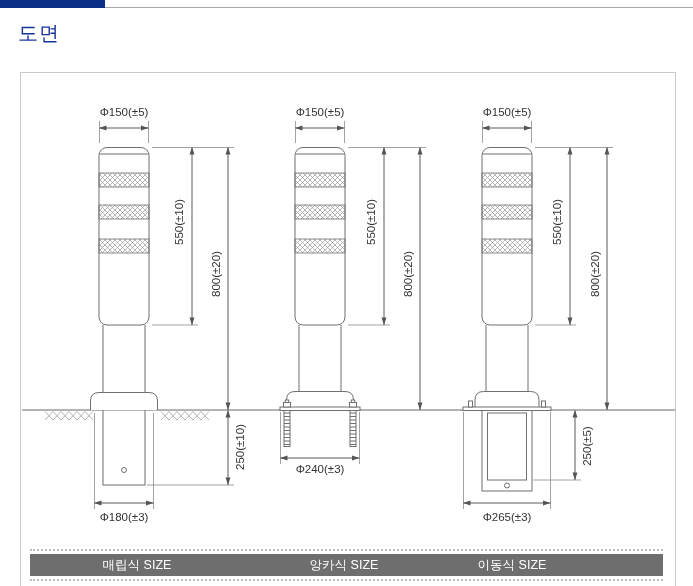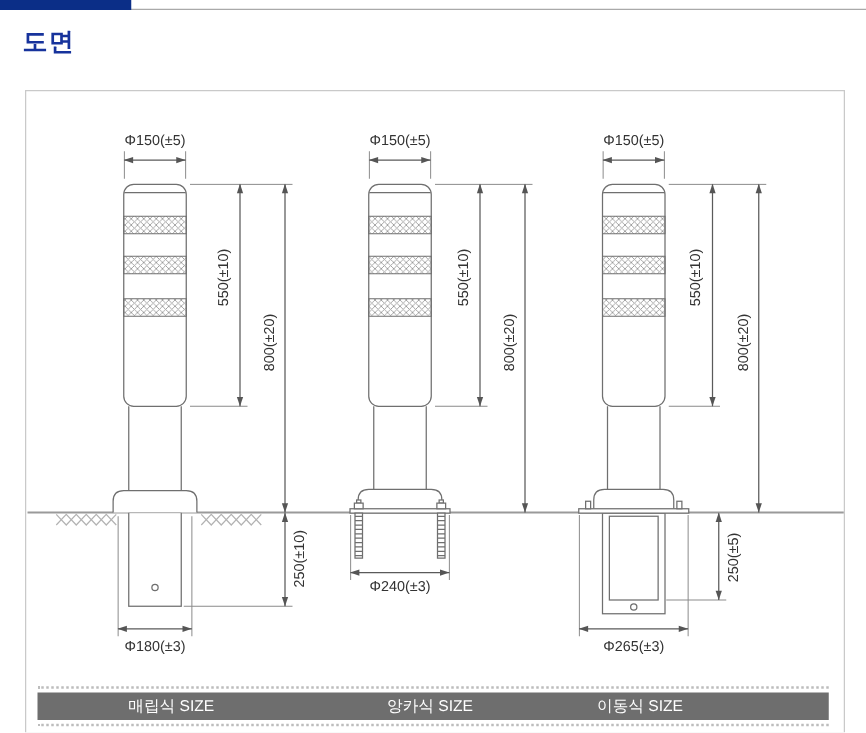--- a/index.html
+++ b/index.html
@@ -1,20 +1,20 @@
 <!DOCTYPE html>
 <html><head>
 <meta charset="utf-8">
 <style>
   html,body{margin:0;padding:0;background:#fff;}
   #page{position:relative;width:693px;height:586px;background:#fff;overflow:hidden;
         font-family:"Liberation Sans", sans-serif;}
   .top-rule{position:absolute;left:0;top:7px;width:693px;height:1px;background:#a9a9a9;}
   .accent-bar{position:absolute;left:0;top:0;width:105px;height:8px;background:#0b2e87;}
-  .page-title{position:absolute;left:18px;top:20px;margin:0;font-size:20px;font-weight:bold;
+  .page-title{position:absolute;left:18px;top:20px;margin:0;font-size:20px;font-weight:normal;
               color:#17339c;letter-spacing:1px;text-align:center;}
   .frame{position:absolute;left:20px;top:72px;width:654px;height:513px;
          border:1px solid #c9c9c9;background:#fff;}
   svg.drawing{position:absolute;left:0;top:0;width:693px;height:586px;}
   .dim{stroke:#5a5a5a;stroke-width:1;fill:none;}
   .ext{stroke:#8b8b8b;stroke-width:0.8;fill:none;}
   .shape{stroke:#6f6f6f;stroke-width:1;fill:#fff;}
   .shapeln{stroke:#6f6f6f;stroke-width:1;fill:none;}
   .dimtext{font-family:"Liberation Sans",sans-serif;font-size:11.5px;fill:#333;}
   .dotline{position:absolute;left:30px;width:633px;height:0;border-top:2px dotted #bdbdbd;}

